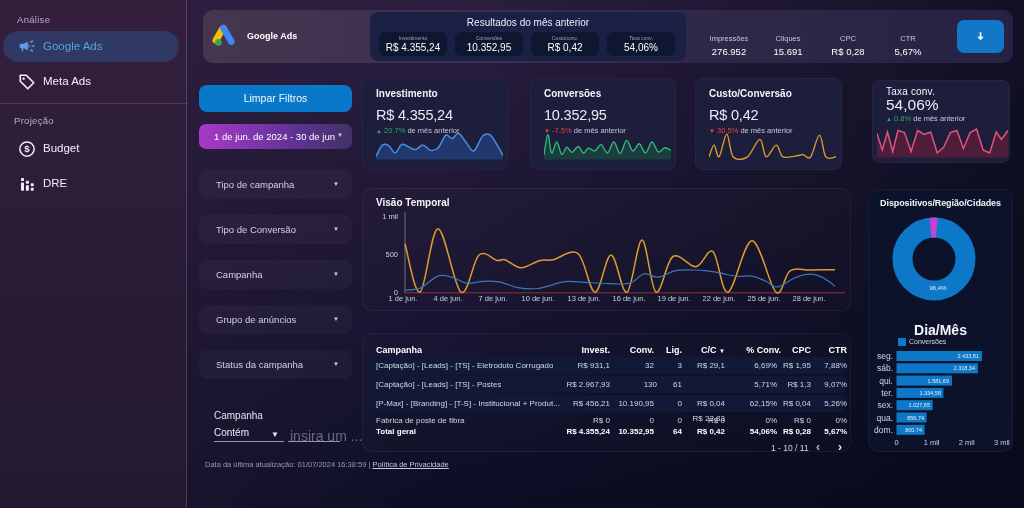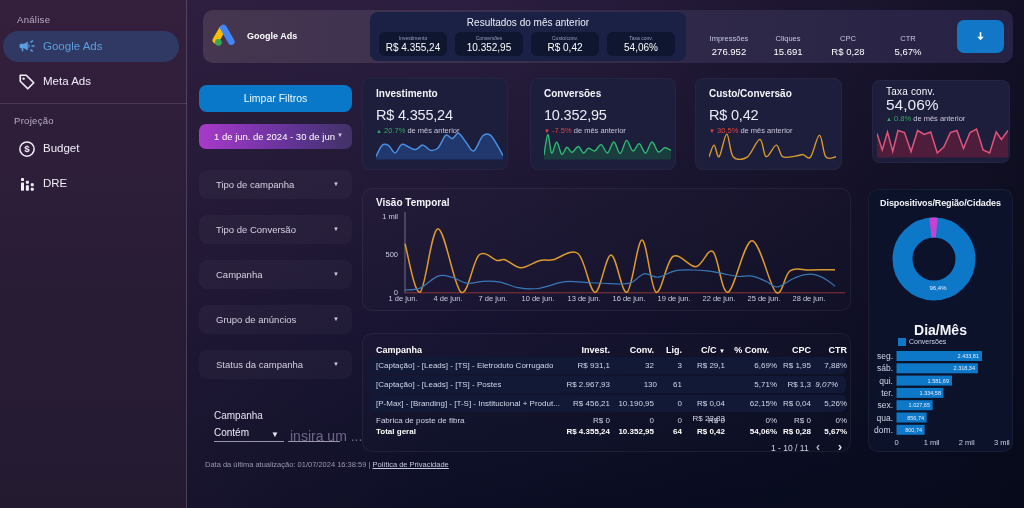--- a/index.html
+++ b/index.html
@@ -242,21 +242,21 @@
   </g>
 </svg>
 
 <div id="tbl">
   <div class="tr hdr" style="top:8px; font-weight:bold;">
     <span class="tc tcl" style="color:#fff;">Campanha</span>
     <span class="tc" style="left:181px; width:60px; color:#fff;">Invest.</span>
     <span class="tc" style="left:245px; width:40px; color:#fff;">Conv.</span>
     <span class="tc" style="left:291px; width:22px; color:#fff;text-align:right;">Lig.</span>
     <span class="tc" style="left:314px; width:42px; color:#fff;">C/C <span style="font-size:6px;">▼</span></span>
-    <span class="tc" style="left:360px; width:40px; color:#fff;">% Conv.</span>
+    <span class="tc" style="left:372px; width:40px; color:#fff;">% Conv.</span>
     <span class="tc" style="left:402px; width:40px; color:#fff;">CPC</span>
     <span class="tc" style="left:445px; width:33px; color:#fff;">CTR</span>
   </div>
   <div class="tr trbg" style="top:23px;">
     <span class="tc tcl">[Captação] - [Leads] - [TS] - Eletroduto Corrugado</span>
     <span class="tc" style="left:181px; width:60px;">R$ 931,1</span>
     <span class="tc" style="left:245px; width:40px;">32</span>
     <span class="tc" style="left:291px; width:22px;">3</span>
     <span class="tc" style="left:314px; width:42px;">R$ 29,1</span>
     <span class="tc" style="left:368px; width:40px;">6,69%</span>
@@ -264,21 +264,21 @@
     <span class="tc" style="left:445px; width:33px;">7,88%</span>
   </div>
   <div class="tr trbg" style="top:42px;">
     <span class="tc tcl">[Captação] - [Leads] - [TS] - Postes</span>
     <span class="tc" style="left:181px; width:60px;">R$ 2.967,93</span>
     <span class="tc" style="left:248px; width:40px;">130</span>
     <span class="tc" style="left:291px; width:22px;">61</span>
     <span class="tc" style="left:314px; width:42px;margin-top:34px;">R$ 22,83</span>
     <span class="tc" style="left:368px; width:40px;">5,71%</span>
     <span class="tc" style="left:402px; width:40px;">R$ 1,3</span>
-    <span class="tc" style="left:436px; width:33px;font-style:italic;">9,07%</span>
+    <span class="tc" style="left:445px; width:33px;">9,07%</span>
   </div>
   <div class="tr trbg" style="top:61px;">
     <span class="tc tcl">[P-Max] - [Branding] - [T-S] - Institucional + Produt...</span>
     <span class="tc" style="left:181px; width:60px;">R$ 456,21</span>
     <span class="tc" style="left:245px; width:40px;">10.190,95</span>
     <span class="tc" style="left:291px; width:22px;">0</span>
     <span class="tc" style="left:314px; width:42px;">R$ 0,04</span>
     <span class="tc" style="left:368px; width:40px;">62,15%</span>
     <span class="tc" style="left:402px; width:40px;">R$ 0,04</span>
     <span class="tc" style="left:445px; width:33px;">5,26%</span>

